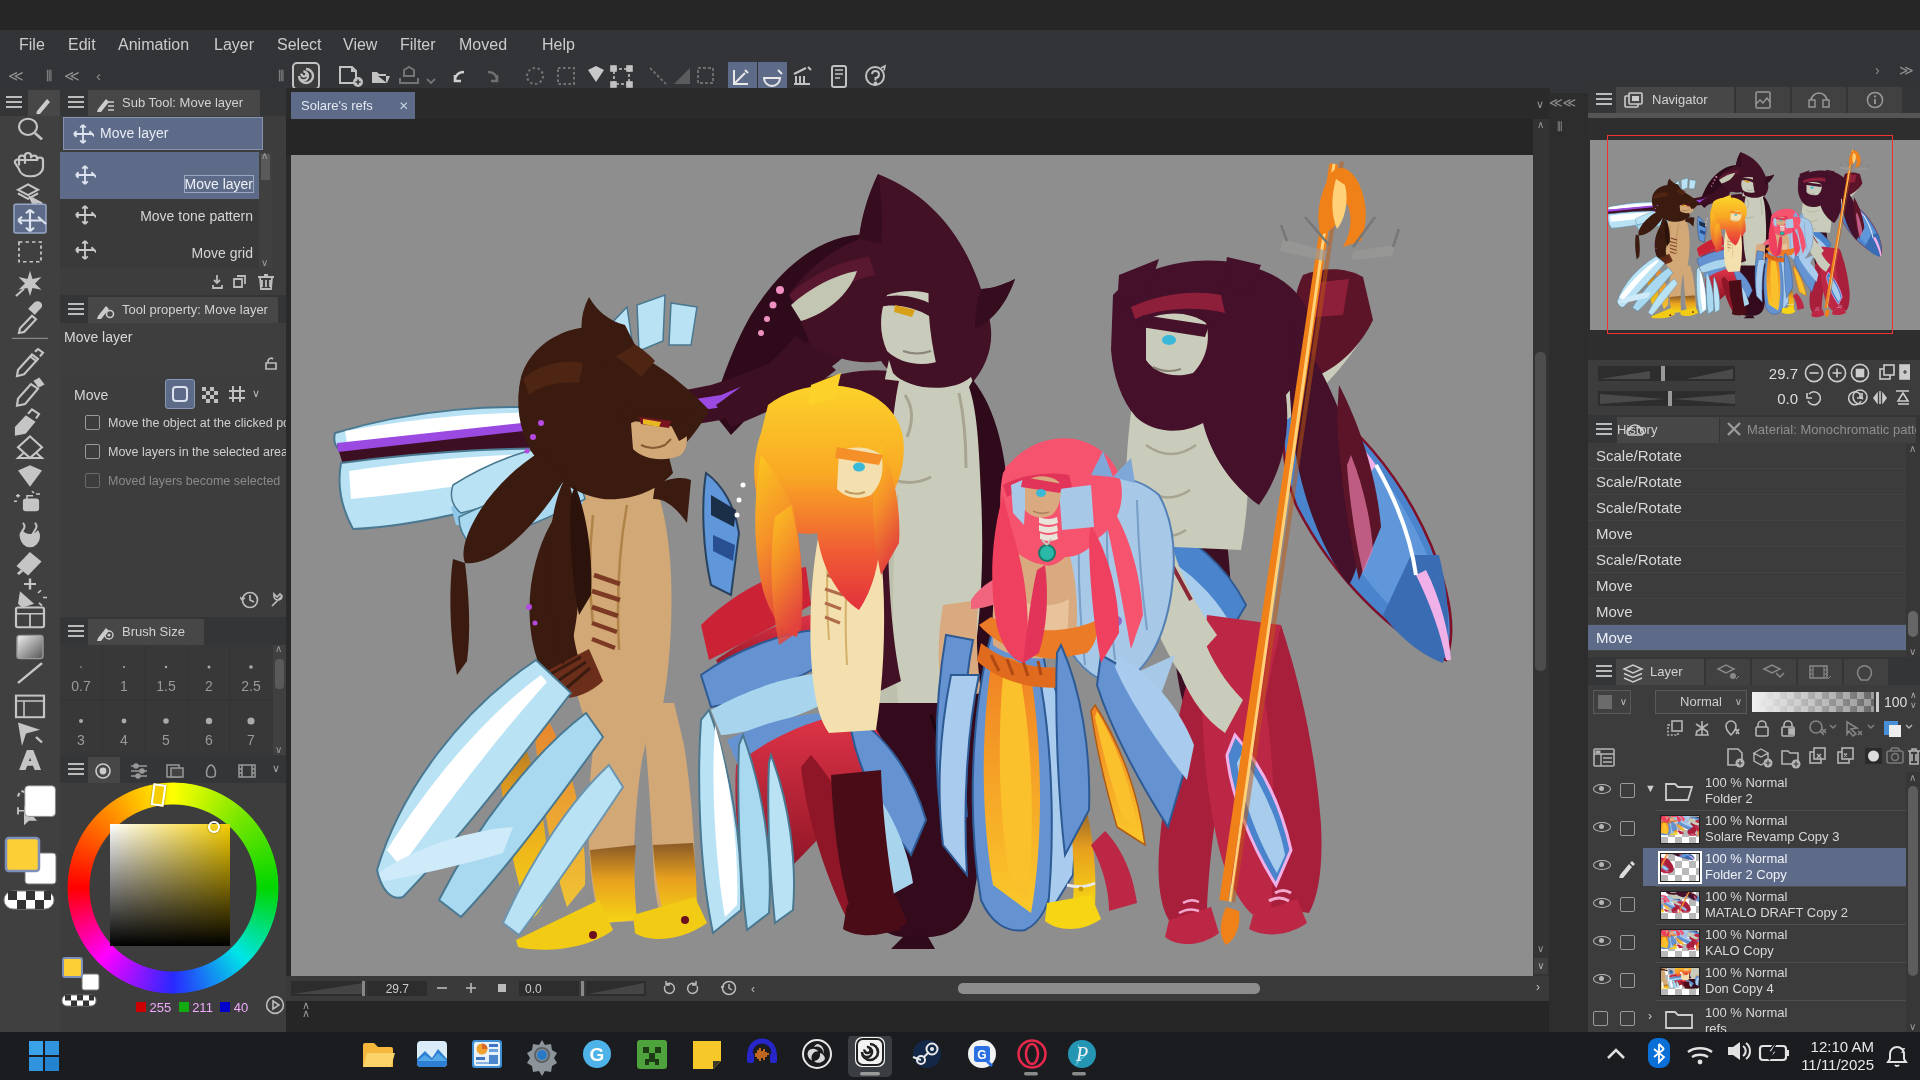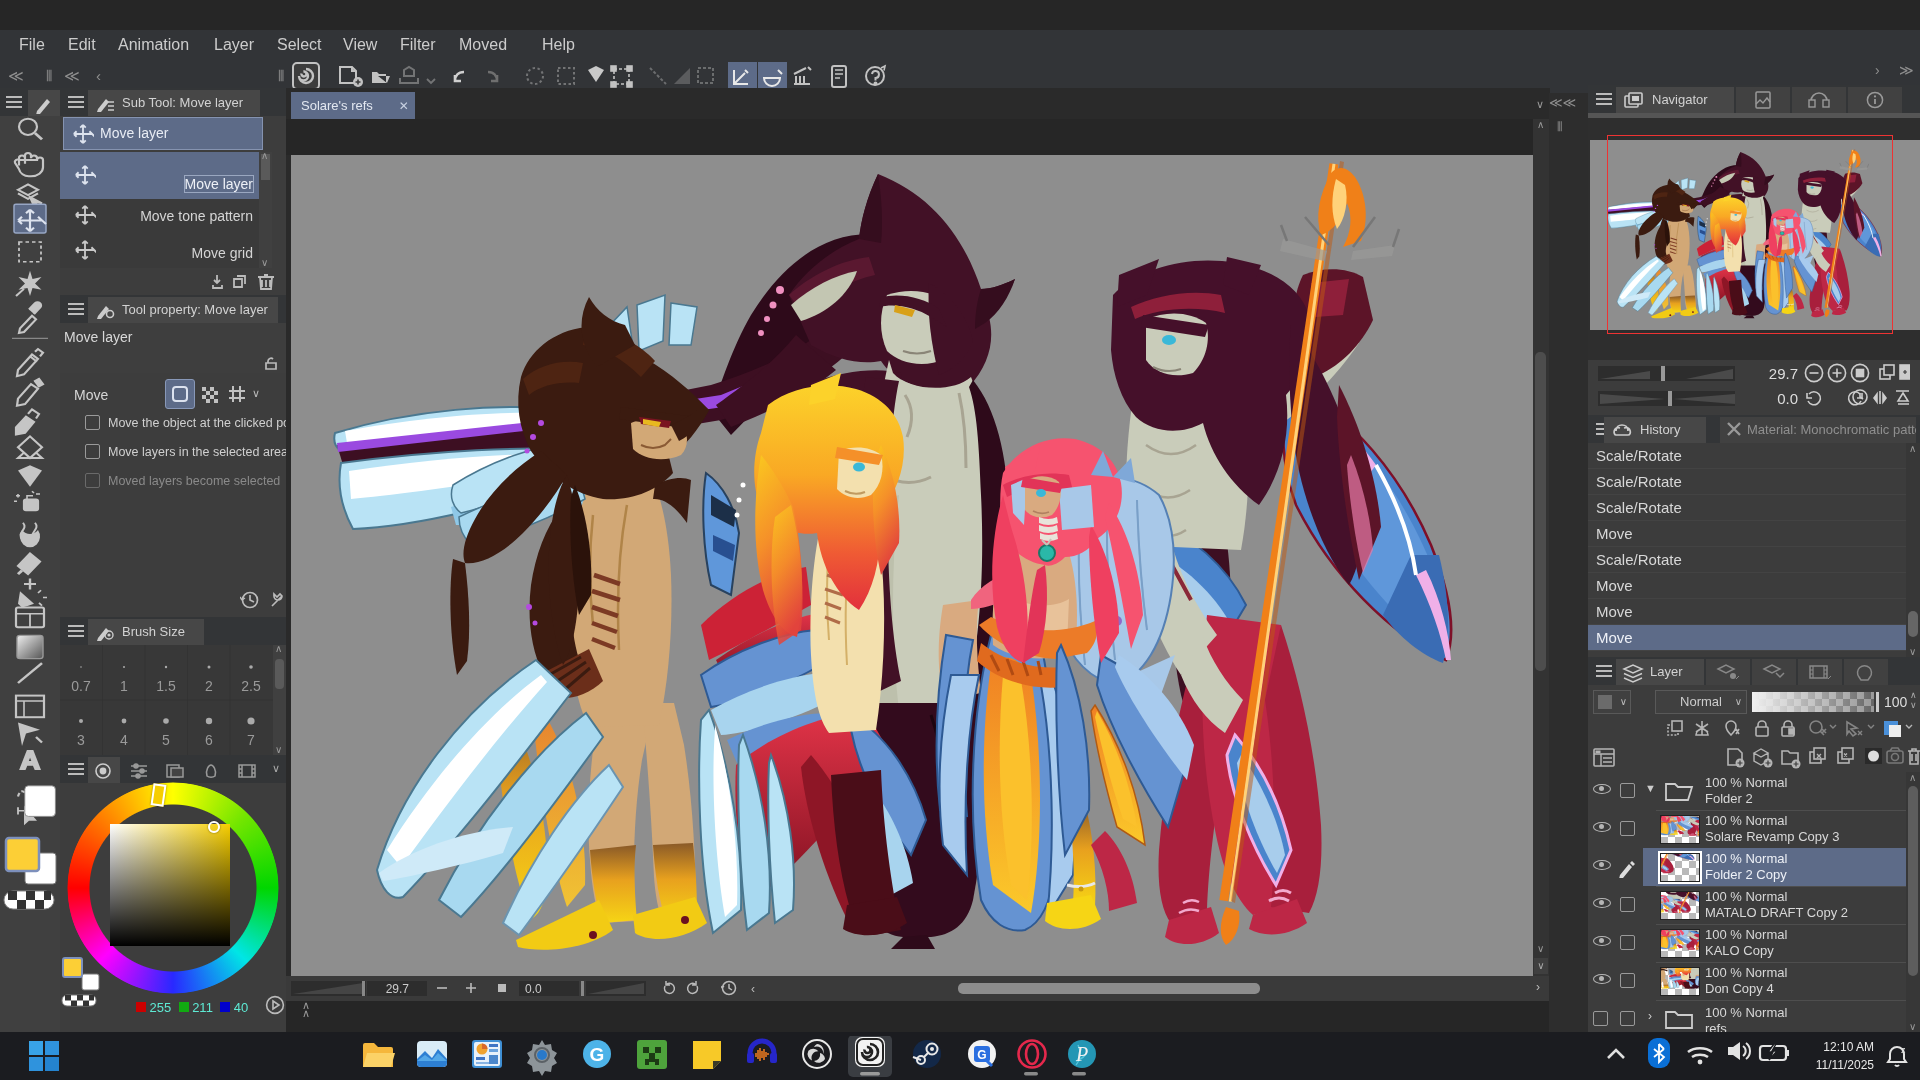--- a/index.html
+++ b/index.html
@@ -482,21 +482,21 @@
       <rect x="3" y="3" width="19" height="19" rx="2" fill="#fccf36" stroke="#7d90bc" stroke-width="2"></rect>
       <rect x="2" y="40" width="34" height="11" rx="5" fill="#fff" stroke="#777"></rect>
       <g fill="#333">
           <rect x="5" y="40" width="6" height="5.5"></rect>
           <rect x="17" y="40" width="6" height="5.5"></rect>
           <rect x="29" y="40" width="5" height="5.5"></rect>
           <rect x="11" y="45.5" width="6" height="5.5"></rect>
           <rect x="23" y="45.5" width="6" height="5.5"></rect>
         </g>
     </svg>
-    <div class="abs" style="left:76px; top:245px; font-size:13px; color:#5eead4; white-space:nowrap;">
+    <div class="abs" style="left:76px; top:245px; font-size:13px; color:#f0abfc; white-space:nowrap;">
       <span style="display:inline-block; width:10px; height:10px; background:#c00;"></span> 255&nbsp;
       <span style="display:inline-block; width:10px; height:10px; background:#1a1;"></span> 211&nbsp;
       <span style="display:inline-block; width:10px; height:10px; background:#00c;"></span> 40
     </div>
     <svg class="abs" style="left:205px; top:240px;" width="20" height="20" viewBox="0 0 20 20">
         <circle cx="10" cy="10" r="8.4" fill="none" stroke="#bbb" stroke-width="1.6"></circle>
         <path d="M8 6 l6 4 -6 4 z" fill="none" stroke="#bbb" stroke-width="1.6"></path>
       </svg>
   </div>
 
@@ -949,21 +949,21 @@
     </div>
   </div>
 
   <div id="history" class="abs" style="left:1588px; top:415px; width:332px; height:242px; background:#3c3c3c;">
     <div class="ptabbar"></div>
     <div class="hamb" style="left:8px; top:8px;">
         <div></div>
         <div></div>
         <div></div>
       </div>
-    <div class="ptab" style="left:16px; width:102px; padding-left:36px;">History
+    <div class="ptab" style="left:29px; width:102px; ">History
       <svg class="abs" style="left:8px; top:5px;" width="20" height="17" viewBox="0 0 20 17">
           <path d="M4 13 c-3 0 -3 -9 4 -7 m8 7 c4 0 3 -9 -4 -7 m-8 3 c0 -8 12 -8 12 0 m-12 4 h12" fill="none" stroke="#ccc" stroke-width="1.7"></path>
         </svg>
     </div>
     <div class="abs" style="left:132px; top:2px; width:196px; height:26px; background:#414141; color:#8f8f8f; font-size:13px; line-height:26px; white-space:nowrap; overflow:hidden;">
       <svg style="display:inline-block; vertical-align:-3px; margin:0 5px 0 6px;" width="16" height="16" viewBox="0 0 16 16">
           <path d="M2 2 l12 12 M14 2 l-12 12" stroke="#999" stroke-width="2.4"></path>
         </svg>Material: Monochromatic pattern
     </div>
     <div class="hrow" style="top:28px;">Scale/Rotate</div>
@@ -1338,20 +1338,20 @@
           <path d="M0 5 h5 l7 -5 v18 l-7 -5 h-5 z" fill="#e2e2e2" stroke="none"></path>
           <path d="M15 4 a6 6 0 0 1 0 10 M18 1 a10 10 0 0 1 0 16" stroke-width="2"></path>
         </g>
       <g transform="translate(160,8)">
           <rect x="0" y="2" width="26" height="14" rx="3" stroke-width="2.2"></rect>
           <rect x="26" y="6" width="3" height="6" fill="#e2e2e2" stroke="none"></rect>
           <path d="M14 0 l-6 8 h5 l-4 8 8 -9 h-5 l4 -7 z" fill="#e2e2e2" stroke="#1b1c20" stroke-width="1.4"></path>
         </g>
     </g>
   </svg>
-  <div class="abs" style="left:1786px; top:1038px; width:88px; height:36px; color:#e8e8e8; font-size:12px; text-align:right; line-height:18px;">12:10 AM<br>11/11/2025</div>
+  <div class="abs" style="left:1786px; top:1038px; width:88px; height:36px; color:#e8e8e8; font-size:15px; text-align:right; line-height:18px;">12:10 AM<br>11/11/2025</div>
   <svg class="abs" style="left:1884px; top:1044px;" width="26" height="26" viewBox="0 0 26 26">
     <path d="M13 3 a7 7 0 0 1 7 7 v5 l2 3 h-18 l2 -3 v-5 a7 7 0 0 1 7 -7 z" fill="none" stroke="#e2e2e2" stroke-width="2"></path>
     <path d="M11 21 a2.5 2.5 0 0 0 4 0" fill="none" stroke="#e2e2e2" stroke-width="2"></path>
     <text x="17" y="9" font-size="9" fill="#e2e2e2" font-family="Liberation Sans">z</text>
   </svg>
 
 </div>
 
 </body></html>

